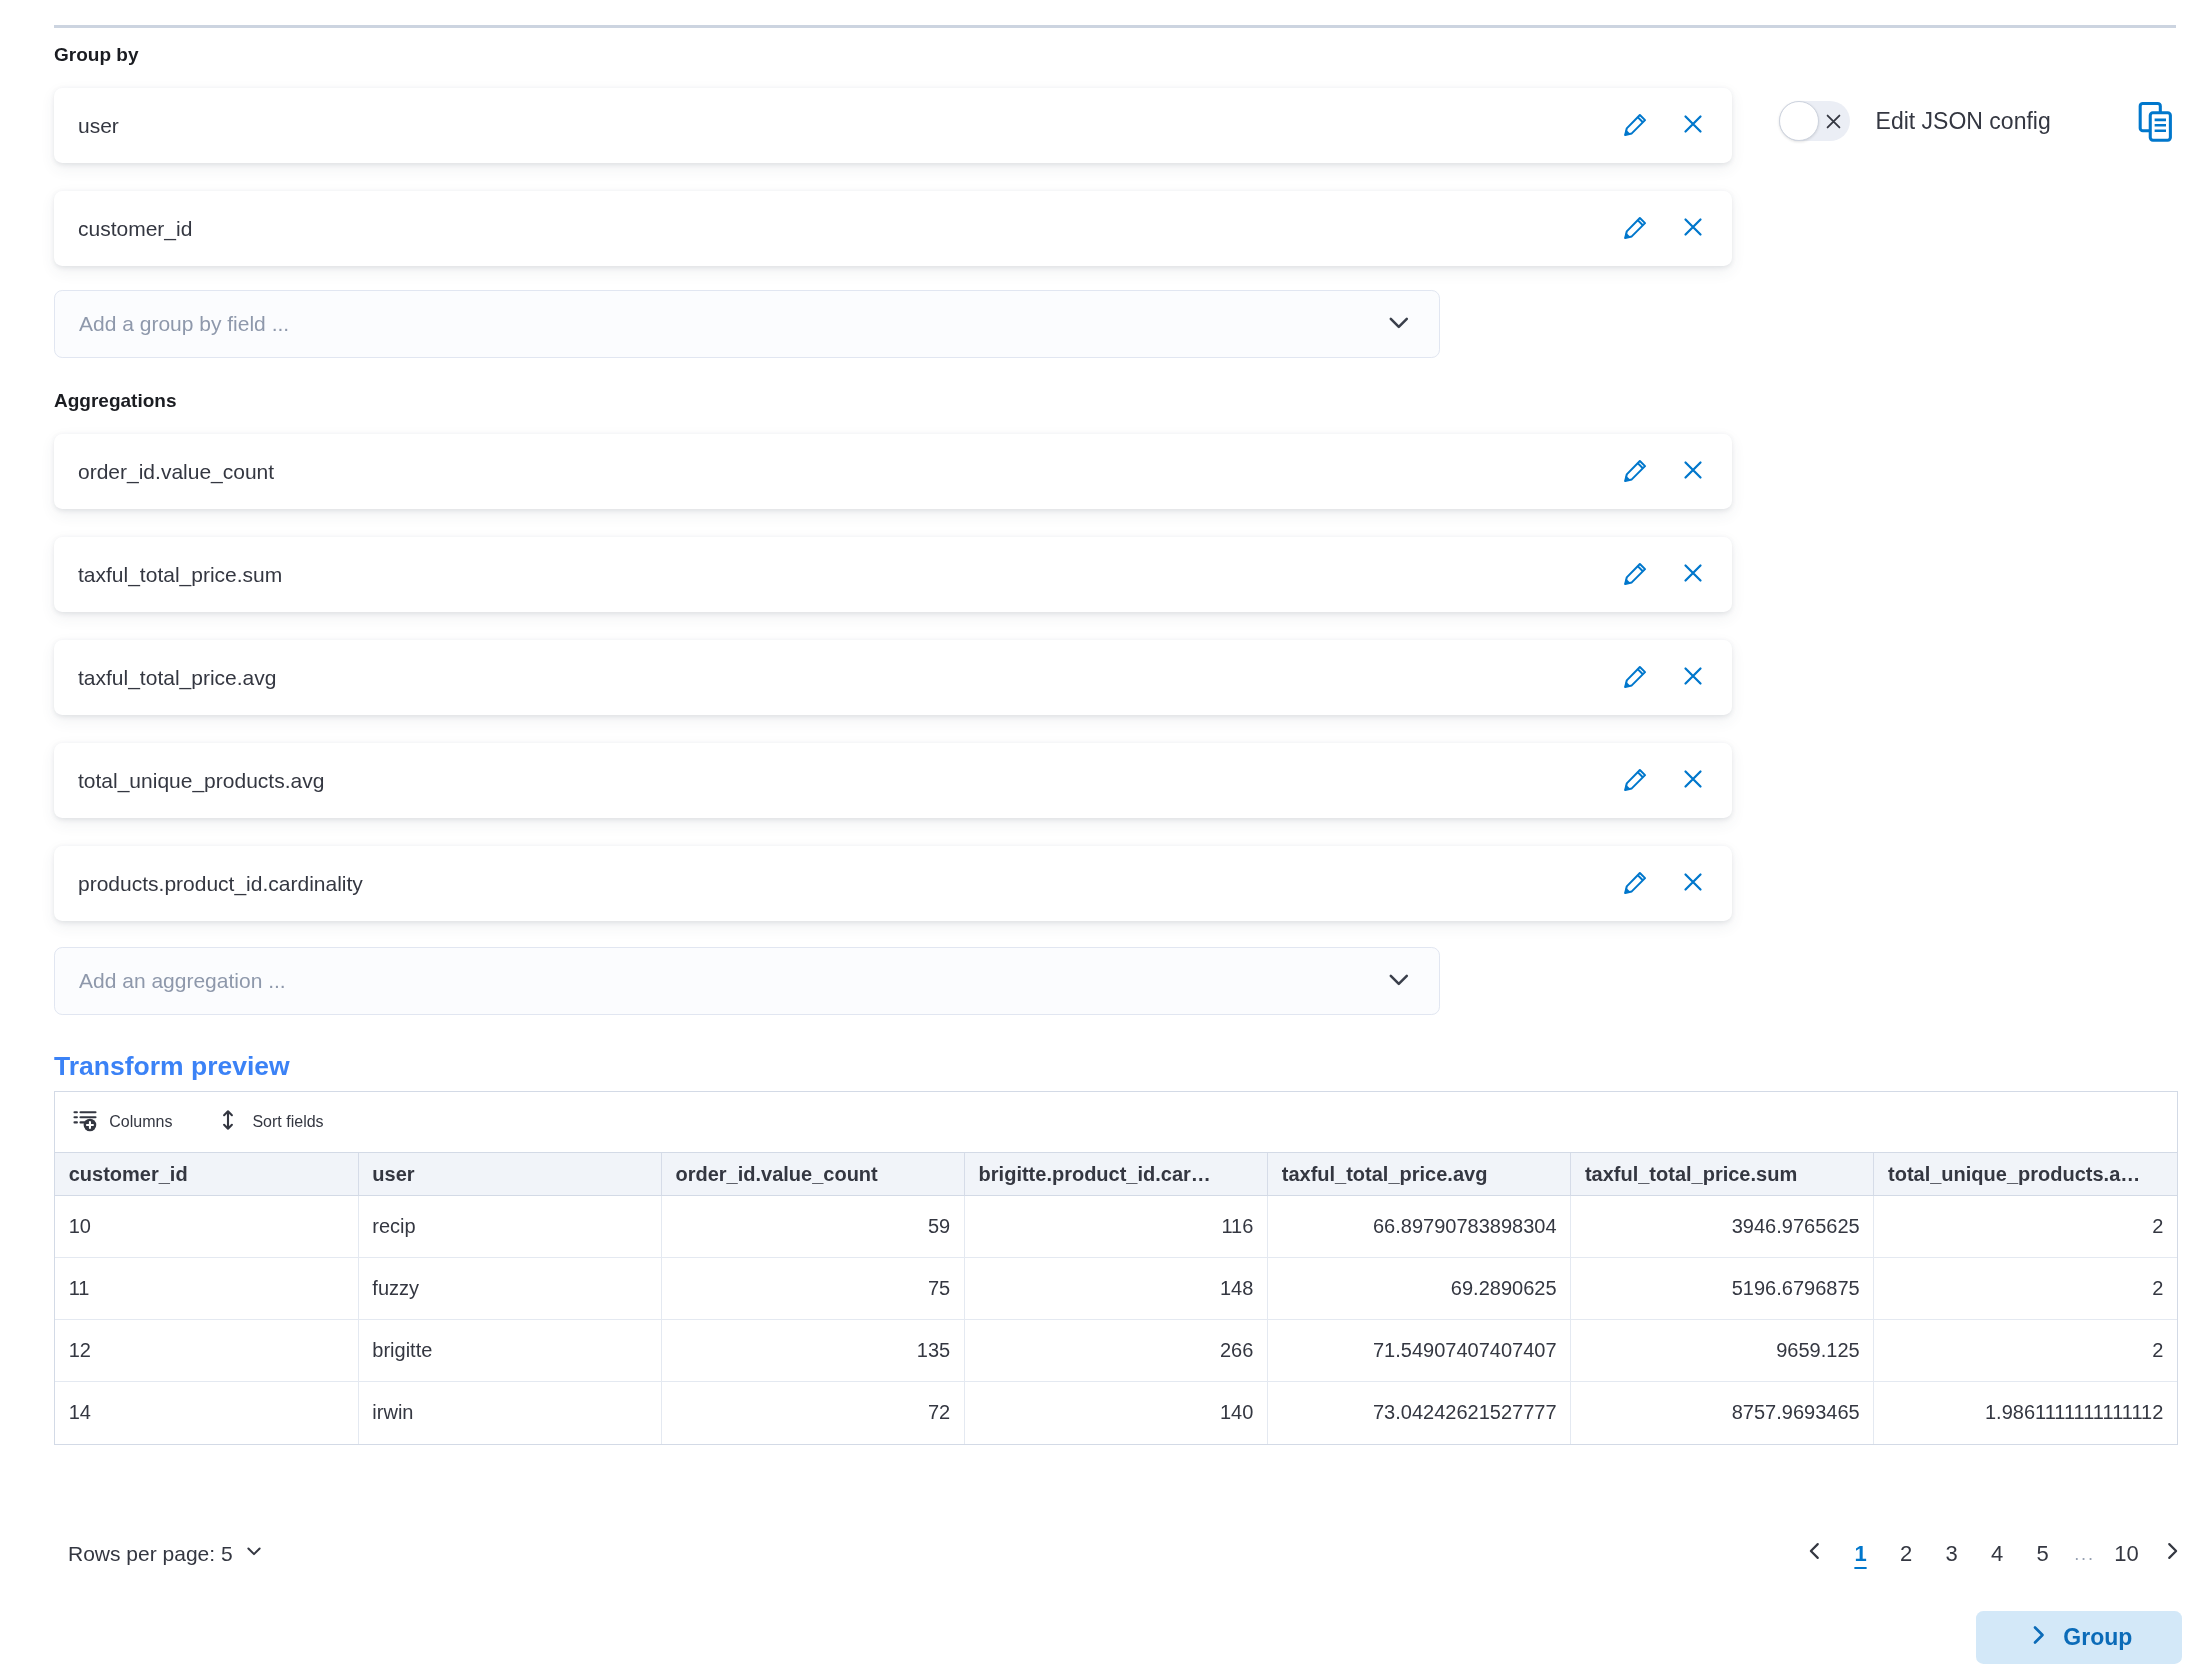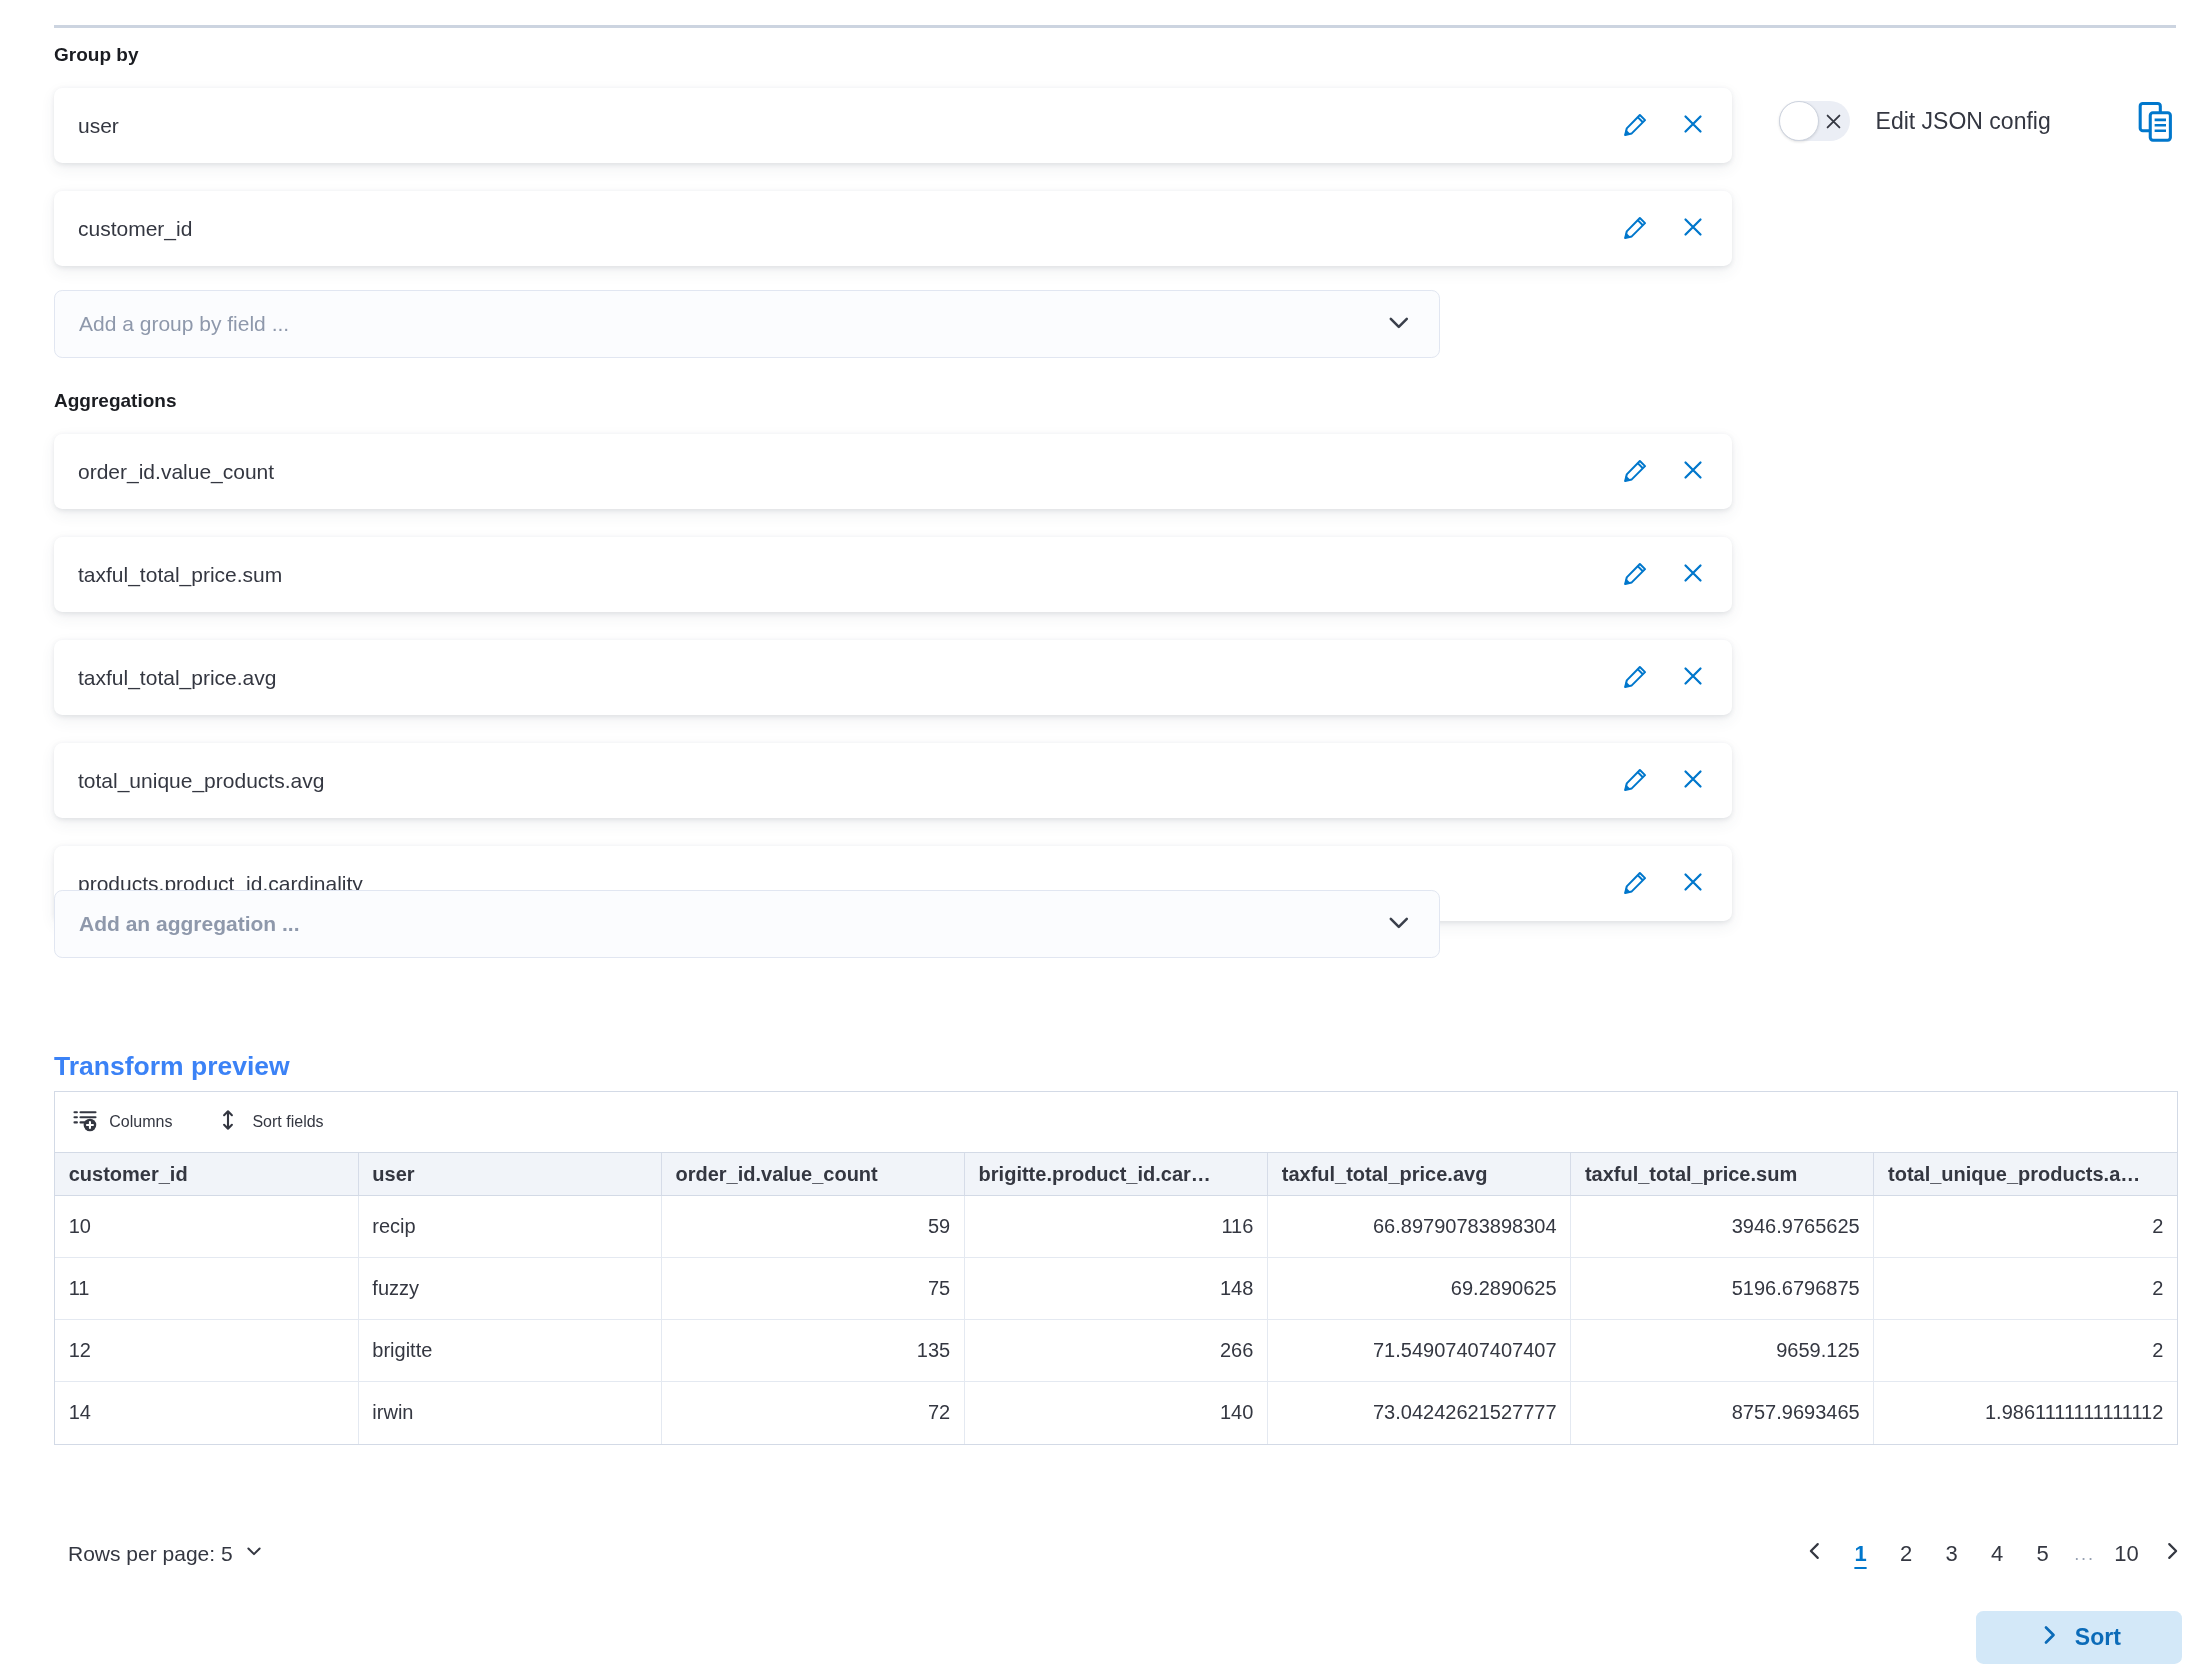--- a/index.html
+++ b/index.html
@@ -27,21 +27,21 @@
   #gpill-0 { top:88px; }  #gpill-1 { top:191px; }
   #apill-0 { top:434px; } #apill-1 { top:537px; } #apill-2 { top:640px; }
   #apill-3 { top:743px; } #apill-4 { top:846px; }
 
   .addbox {
     position:absolute; left:54px; width:1386px; height:68px;
     background:#fbfcfe; border:0.9px solid #e1e6f1; border-radius:8.2px;
     display:flex; align-items:center; padding:0 27.4px 0 24px; cursor:pointer;
   }
   .addbox .placeholder { flex:1; font-size:21px; color:#8e98ab; }
-  #add-group { top:290px; } #add-agg { top:890px;font-weight:bold; }
+  #add-group { top:290px; } #add-agg { top:947px; }
 
   
   #json-row { position:absolute; left:1779px; top:101px; display:flex; align-items:center; }
   .switch {
     position:relative; width:71px; height:40px; border-radius:20px;
     background:#ebeef5; border:none; cursor:pointer;
   }
   .switch .knob {
     position:absolute; left:0px; top:0px; width:40px; height:40px; border-radius:50%;
     background:#fff; border:0.9px solid #cdd3de; box-shadow:0 0.9px 2.7px rgba(0,0,0,.12);
@@ -357,15 +357,15 @@
             <path fill="none" stroke="#343741" stroke-width="1.6" stroke-linecap="round" stroke-linejoin="round" d="M6 3l5 5-5 5"></path>
           </svg></span>
       </button>
   </div>
 </div>
 
 <button id="next-btn">
   <span><svg width="24" height="24" viewBox="0 0 16 16">
         <path fill="none" stroke="#0b6bb8" stroke-width="1.8" stroke-linecap="round" stroke-linejoin="round" d="M6 3l5 5-5 5"></path>
       </svg></span>
-  <span>Sort</span>
+  <span>Group</span>
 </button>
 
 
 </body></html>

